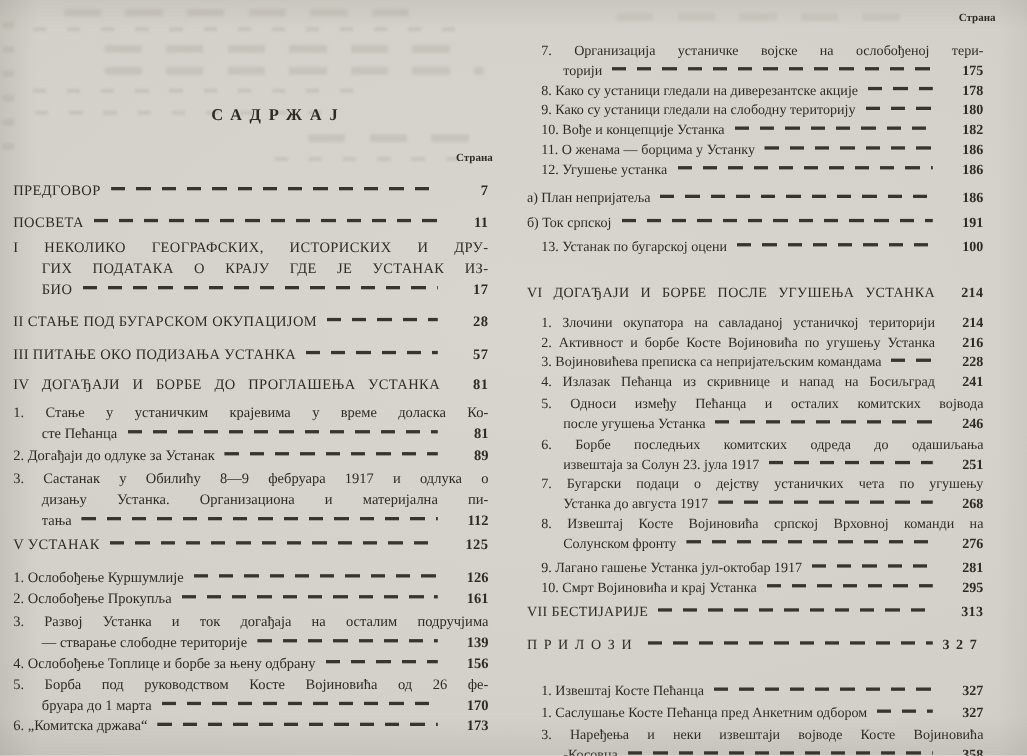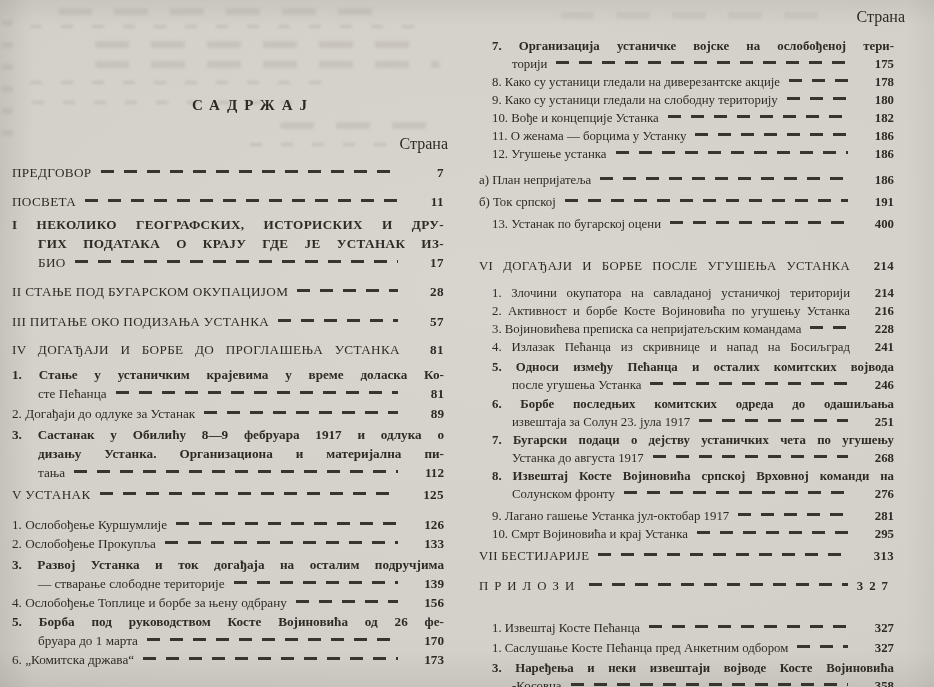--- a/index.html
+++ b/index.html
@@ -13,32 +13,32 @@
       linear-gradient(to top, rgba(95,90,78,.10), rgba(95,90,78,0) 36px),
       linear-gradient(to left, rgba(95,90,78,.07), rgba(95,90,78,0) 28px),
       radial-gradient(120% 95% at 52% 42%, #d8d5ce 0%, #d3d0c9 60%, #cbc8c1 100%);
   }
   .col{position:absolute;top:0;}
   #colL{left:12px;width:432px;}
   #colR{left:479px;width:415px;}
 
   .title{margin-top:96px;text-align:center;padding-left:50px;font-weight:bold;
          font-size:15px;line-height:19px;letter-spacing:7px;}
-  .strana{text-align:right;font-weight:normal;font-size:16px;line-height:17px;}
+  .strana{text-align:right;font-weight:bold;font-size:10px;line-height:17px;}
   #colL .strana{margin-top:20px;margin-right:-4px;}
   #colR .strana{margin-top:8px;margin-right:-11px;}
 
   .e{font-size:13.2px;line-height:19px;padding-left:26px;}
   #colR .e{font-size:12.8px;line-height:18px;padding-left:20px;}
   #colR .e.ind{margin-left:13px;}
   .sec{letter-spacing:.35px;}
   .ls6{letter-spacing:6px;}
   .ls15{letter-spacing:1.5px;}
 
-  .l{text-align:justify;text-align-last:justify;font-weight:bold;}
+  .l{text-align:justify;text-align-last:justify;}
   .first{text-indent:-26px;}
   #colR .first{text-indent:-20px;}
 
   .row{display:flex;align-items:baseline;}
   .row .txt{white-space:nowrap;font-family:Liberation Serif, serif;}
   .leader{flex:1;height:3px;margin:0 14px 0 9px;transform:translateY(-4px);
           background:repeating-linear-gradient(90deg,#38352e 0 13px,transparent 13px 23px);}
   .pg{min-width:32px;text-align:right;font-weight:bold;}
   .row.fillr .txt{flex:1;white-space:normal;text-align:justify;text-align-last:justify;margin-right:12px;}
 
@@ -157,21 +157,21 @@
     <div class="row first">
         <span class="txt">1. Ослобођење Куршумлије</span>
         <span class="leader"></span>
         <span class="pg">126</span>
       </div>
   </div>
   <div class="e g0">
     <div class="row first">
         <span class="txt">2. Ослобођење Прокупља</span>
         <span class="leader"></span>
-        <span class="pg">133</span>
+        <span class="pg">161</span>
       </div>
   </div>
   <div class="e g2">
     <div class="l first">3. Развој Устанка и ток догађаја на осталим подручјима</div>
     <div class="row">
         <span class="txt">— стварање слободне територије</span>
         <span class="leader"></span>
         <span class="pg">139</span>
       </div>
   </div>
@@ -256,21 +256,21 @@
     <div class="row first">
         <span class="txt">б) Ток српској</span>
         <span class="leader"></span>
         <span class="pg">191</span>
       </div>
   </div>
   <div class="e ind g4">
     <div class="row first">
         <span class="txt">13. Устанак по бугарској оцени</span>
         <span class="leader"></span>
-        <span class="pg">400</span>
+        <span class="pg">100</span>
       </div>
   </div>
   <div class="e sec g7">
     <div class="row fillr first">
         <span class="txt">VI ДОГАЂАЈИ И БОРБЕ ПОСЛЕ УГУШЕЊА УСТАНКА</span>
         <span class="pg">214</span>
       </div>
   </div>
   <div class="e ind g9">
     <div class="row fillr first">

